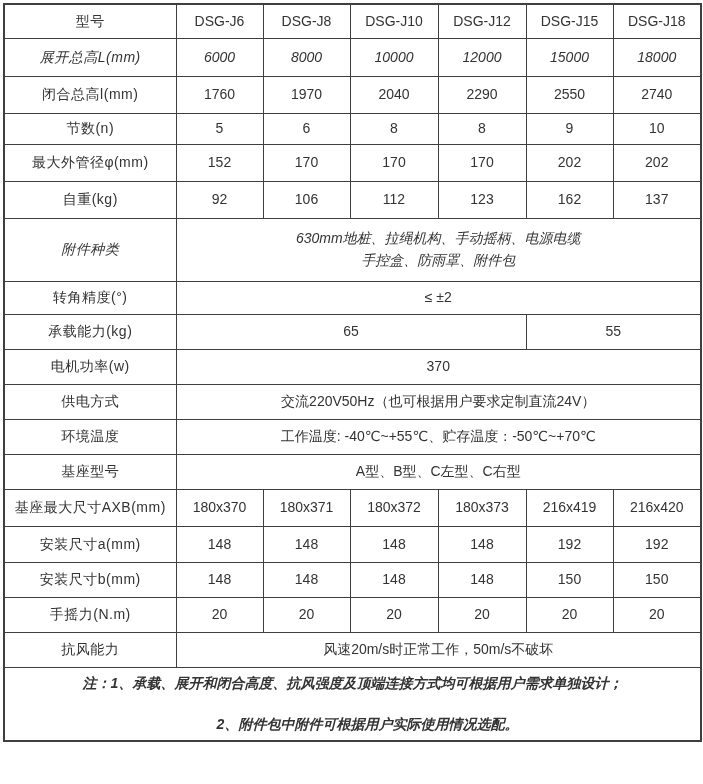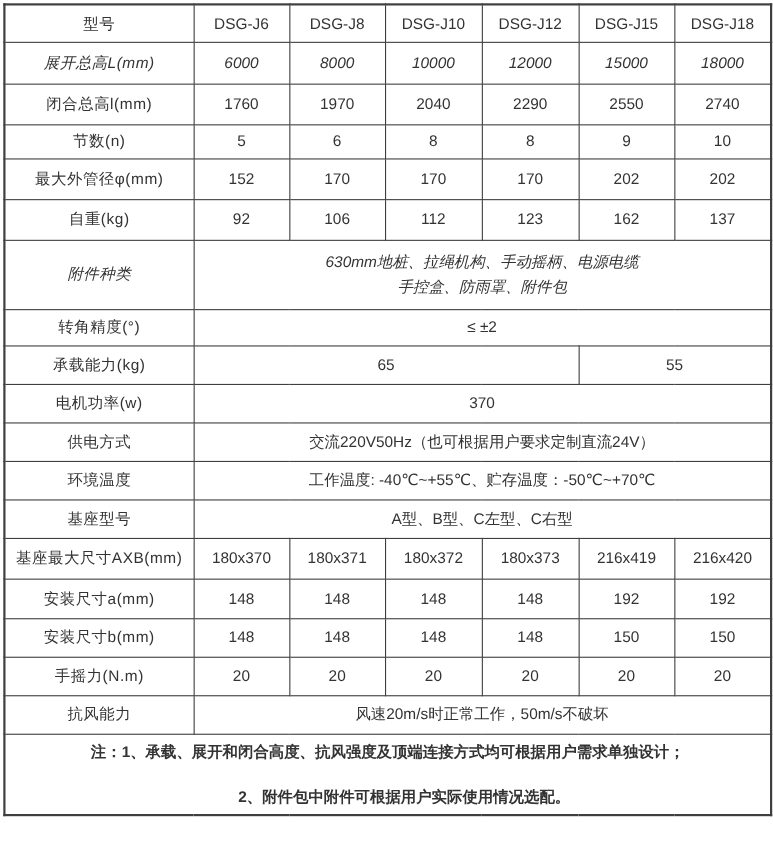--- a/index.html
+++ b/index.html
@@ -198,21 +198,21 @@
           <td>20</td>
           <td>20</td>
           <td>20</td>
         </tr>
         <tr style="height: 35px;">
           <td class="label-cell">抗风能力</td>
           <td colspan="6">
             <div class="value-line">风速20m/s时正常工作，50m/s不破坏</div>
           </td>
         </tr>
-        <tr style="height: 74px;">
+        <tr style="height: 74px; font-style: italic;">
           <td colspan="7" class="note-cell">
             <div><span>注：</span><span>1、承载、展开和闭合高度、抗风强度及顶端连接方式均可根据用户需求单独设计；</span></div>
             <div class="note-line2">2、附件包中附件可根据用户实际使用情况选配。</div>
           </td>
         </tr>
       </tbody>
   </table>
 </div>
 
 </body></html>

